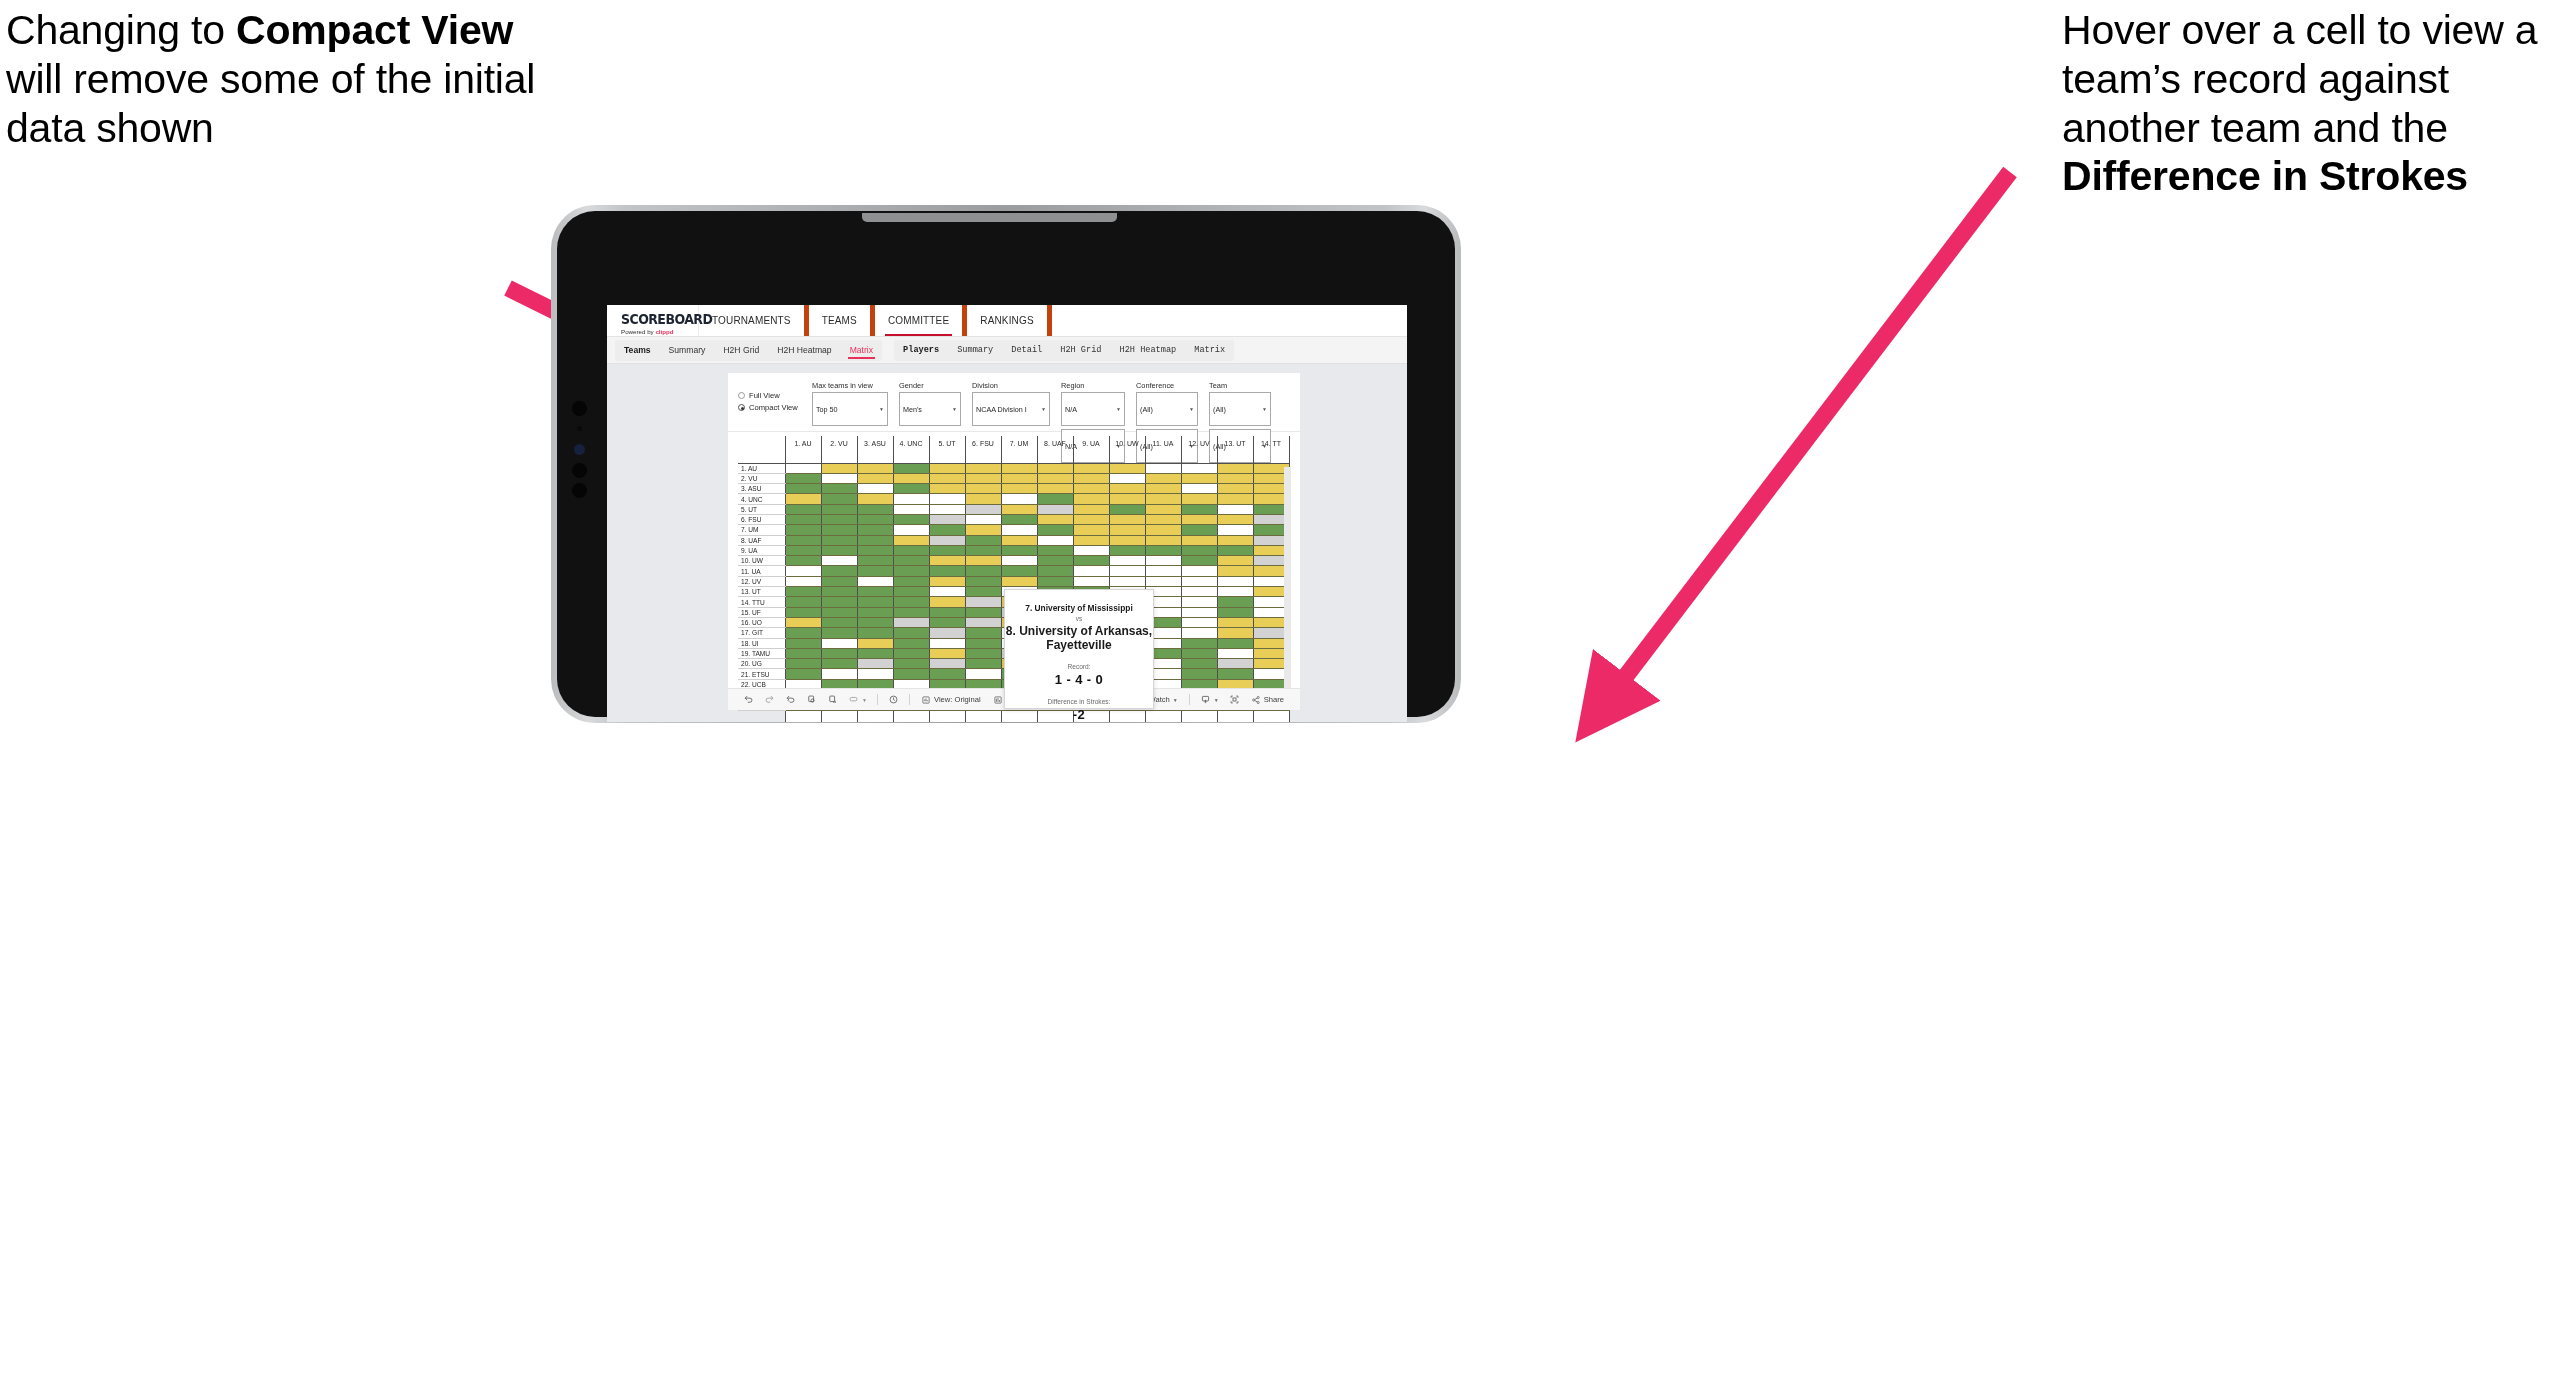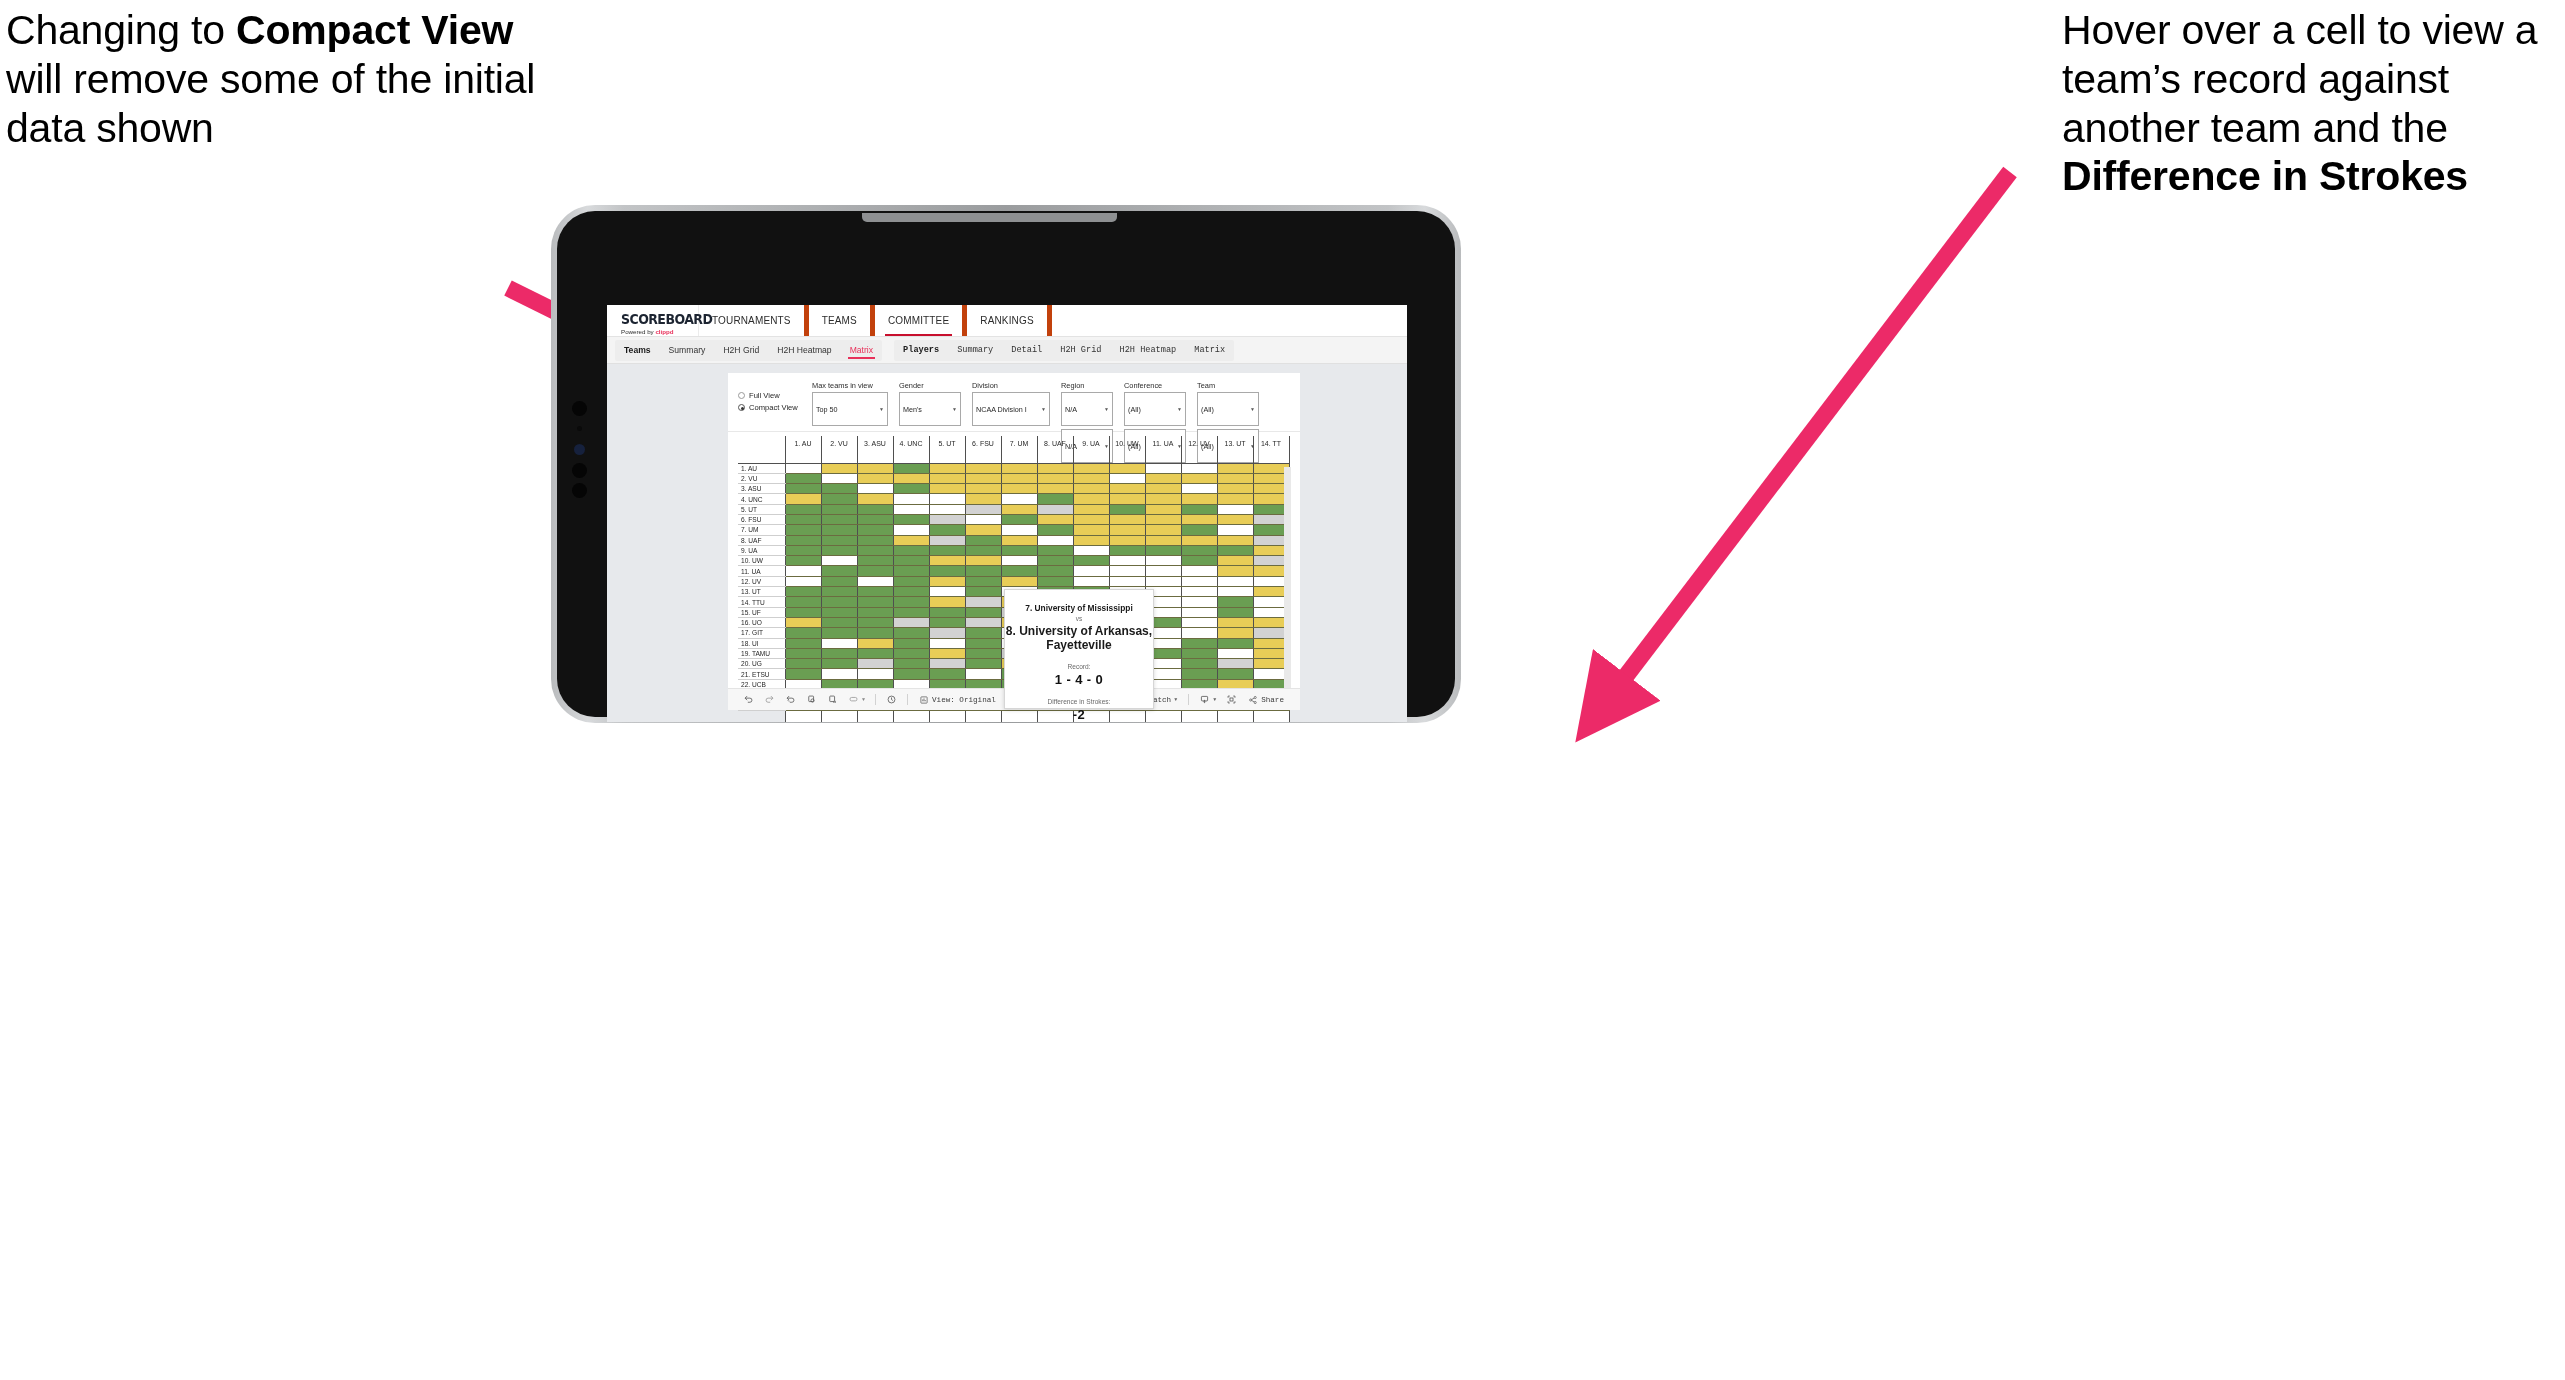--- a/index.html
+++ b/index.html
@@ -176,21 +176,21 @@
     justify-content: space-between;
     padding: 16px 3px;
     font-size: 7.2px; color:#1f1f1f;
     margin-bottom: 3px;
     white-space: nowrap;
   }
   .fselect .caret { font-size: 5px; color:#555; margin-left: 4px; }
   .w-max { width: 76px; }
   .w-gen { width: 62px; gap: 7px; }
   .w-div { width: 78px; }
-  .w-reg { width: 52px; }
+  .w-reg { width: 64px; }
   .w-con { width: 62px; }
   .w-tea { width: 62px; }
 
   
   #matrixwrap { position: relative; padding: 0 0 0 0; height: 264px; }
   table.matrix {
     border-collapse: collapse;
     table-layout: fixed;
     margin-left: 10px;
     margin-top: 4px;
@@ -263,21 +263,21 @@
   #toolbar {
     position: absolute;
     left: 121px; bottom: 12px;
     width: 572px; height: 22px;
     background: #f7f7f7;
     border-top: 1px solid #e4e4e4;
     display: flex; align-items: center;
     padding: 0 10px;
     gap: 0;
   }
-  .tb { display:flex; align-items:center; gap:3px; padding: 0 6px; font-size: 7.6px; color:#3c3c3c; white-space: nowrap; font-family: Liberation Mono, monospace; }
+  .tb { display:flex; align-items:center; gap:3px; padding: 0 6px; font-size: 7.6px; color:#3c3c3c; white-space: nowrap; }
   .tb.icononly { padding: 0 5px; }
   .tbsep { width:1px; height:11px; background:#d2d2d2; margin: 0 5px; }
   .spacer { flex: 1; }
   svg.ic { display:block; }
 </style>
 </head>
 <body>
 
 <div class="annot" id="annot-left"><span>Changing to </span><b>Compact View</b><span> will remove some of the initial data shown</span></div>
 <div class="annot" id="annot-right"><span>Hover over a cell to view a team’s record against another team and the </span><b>Difference in Strokes</b></div>

